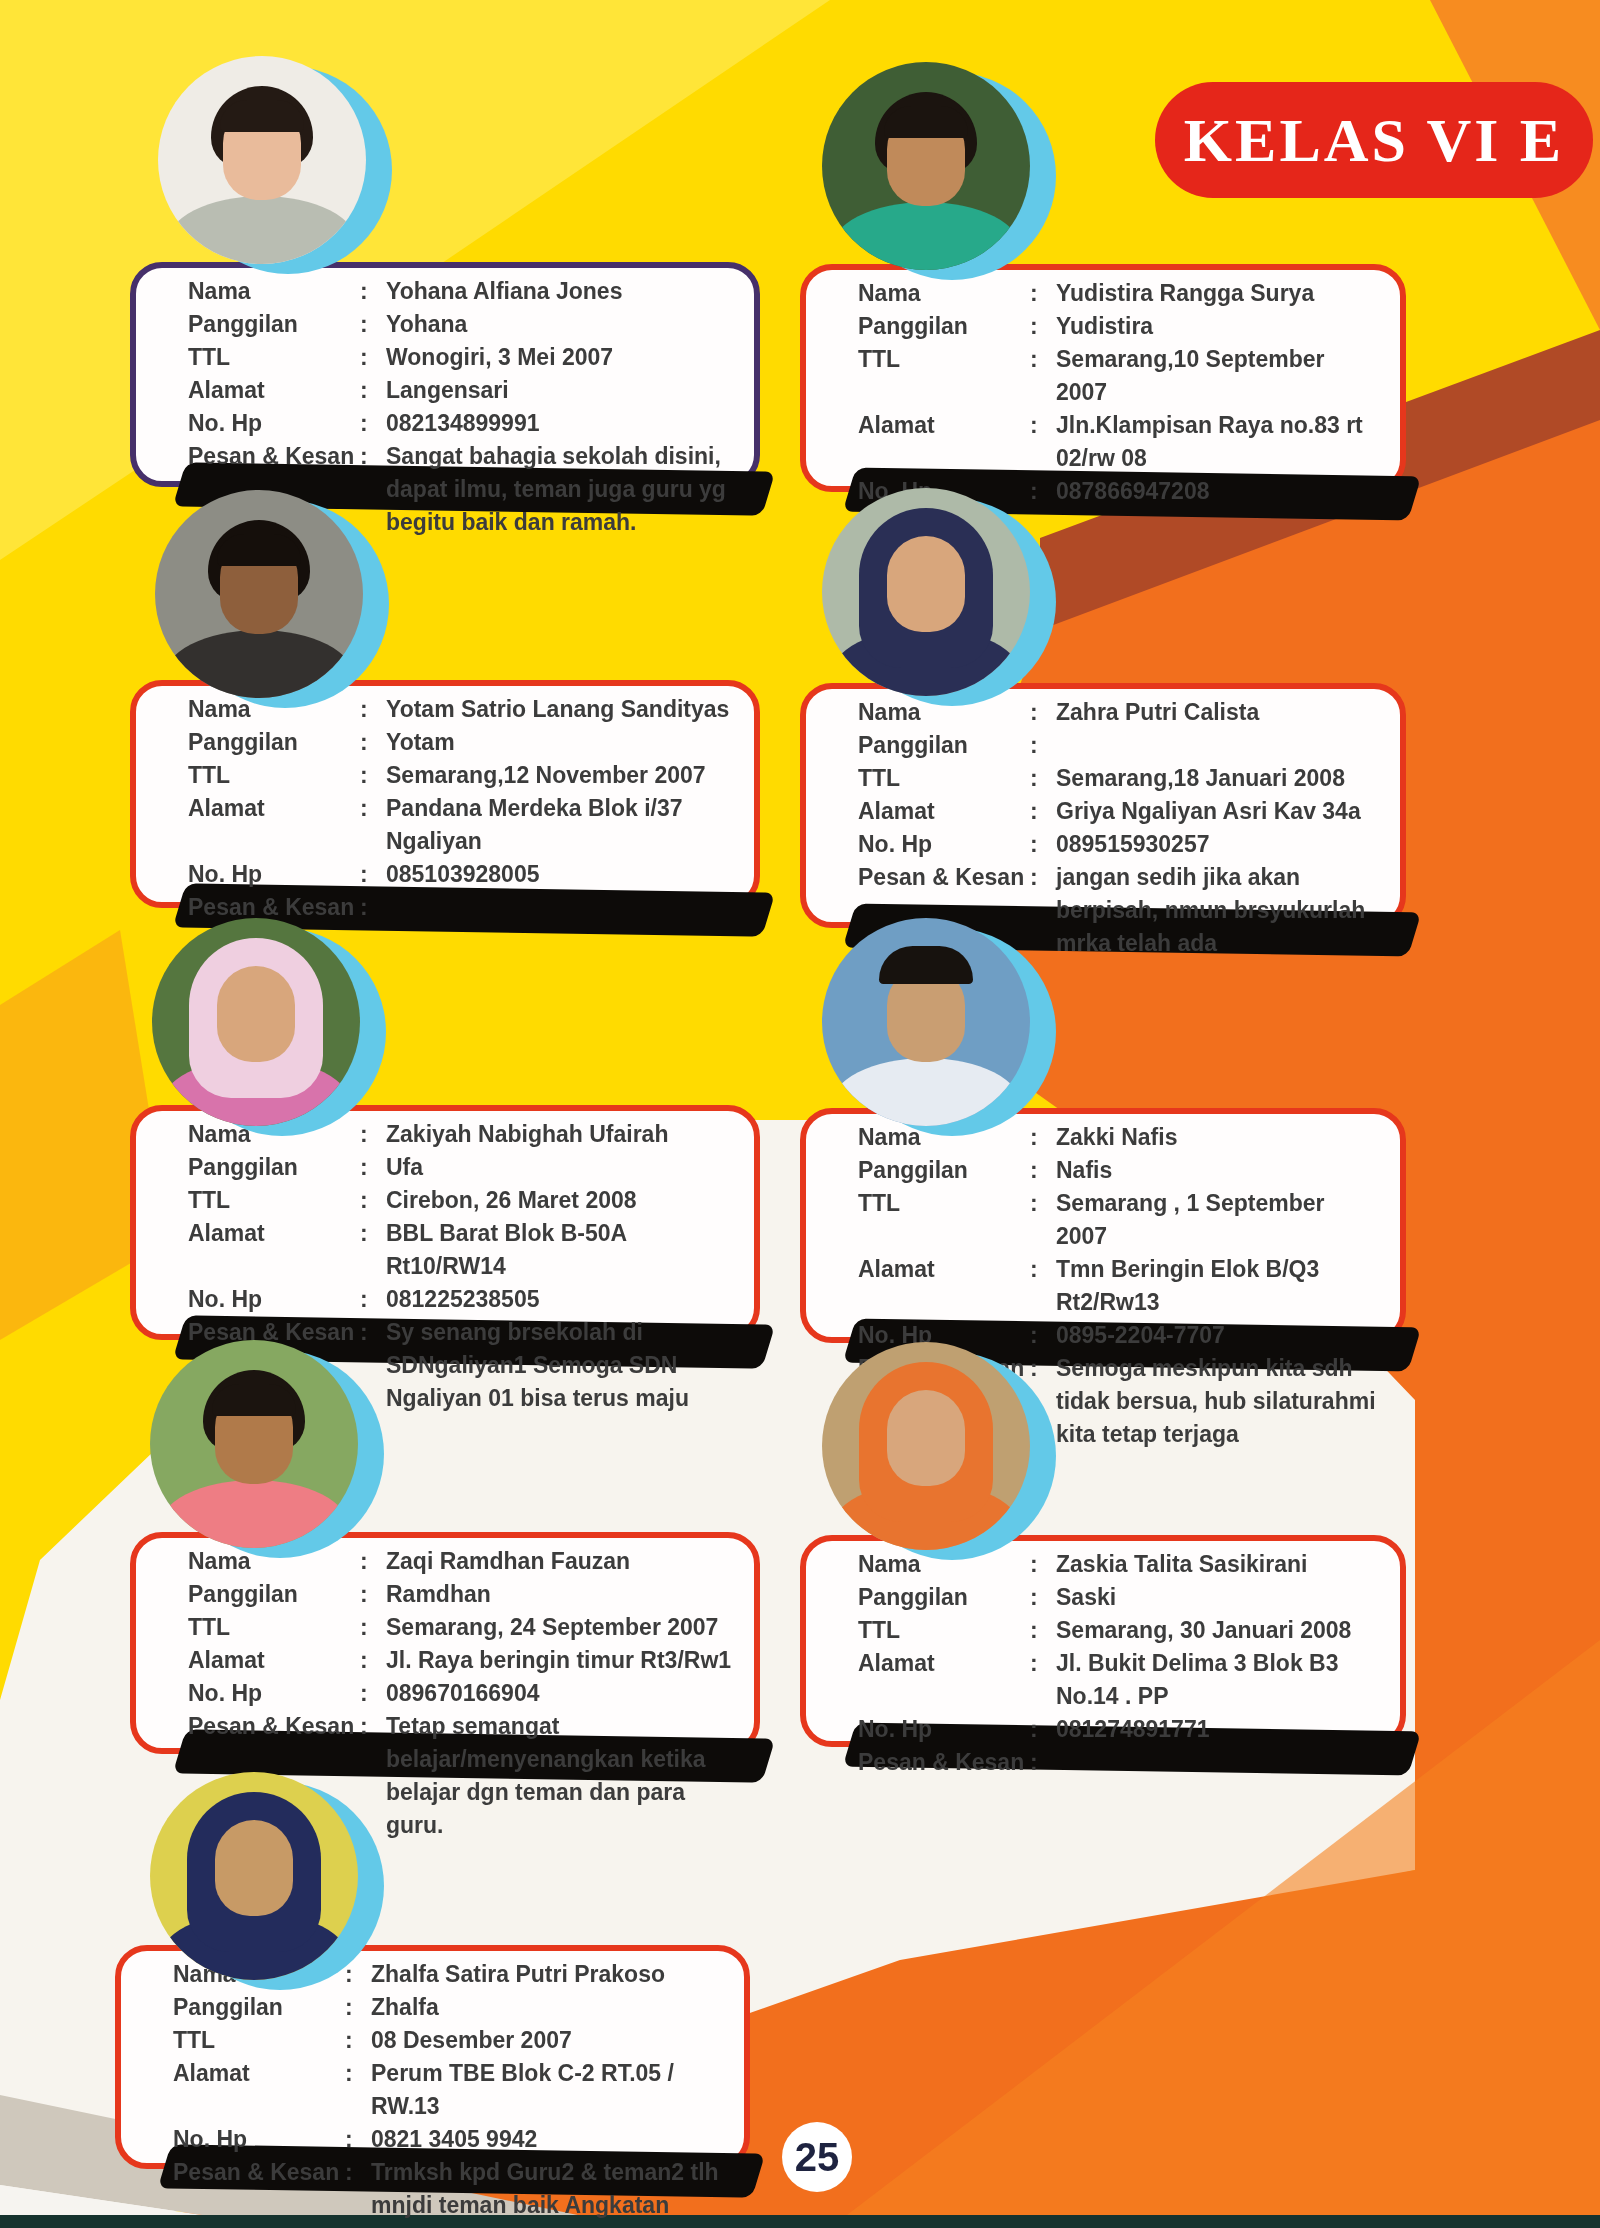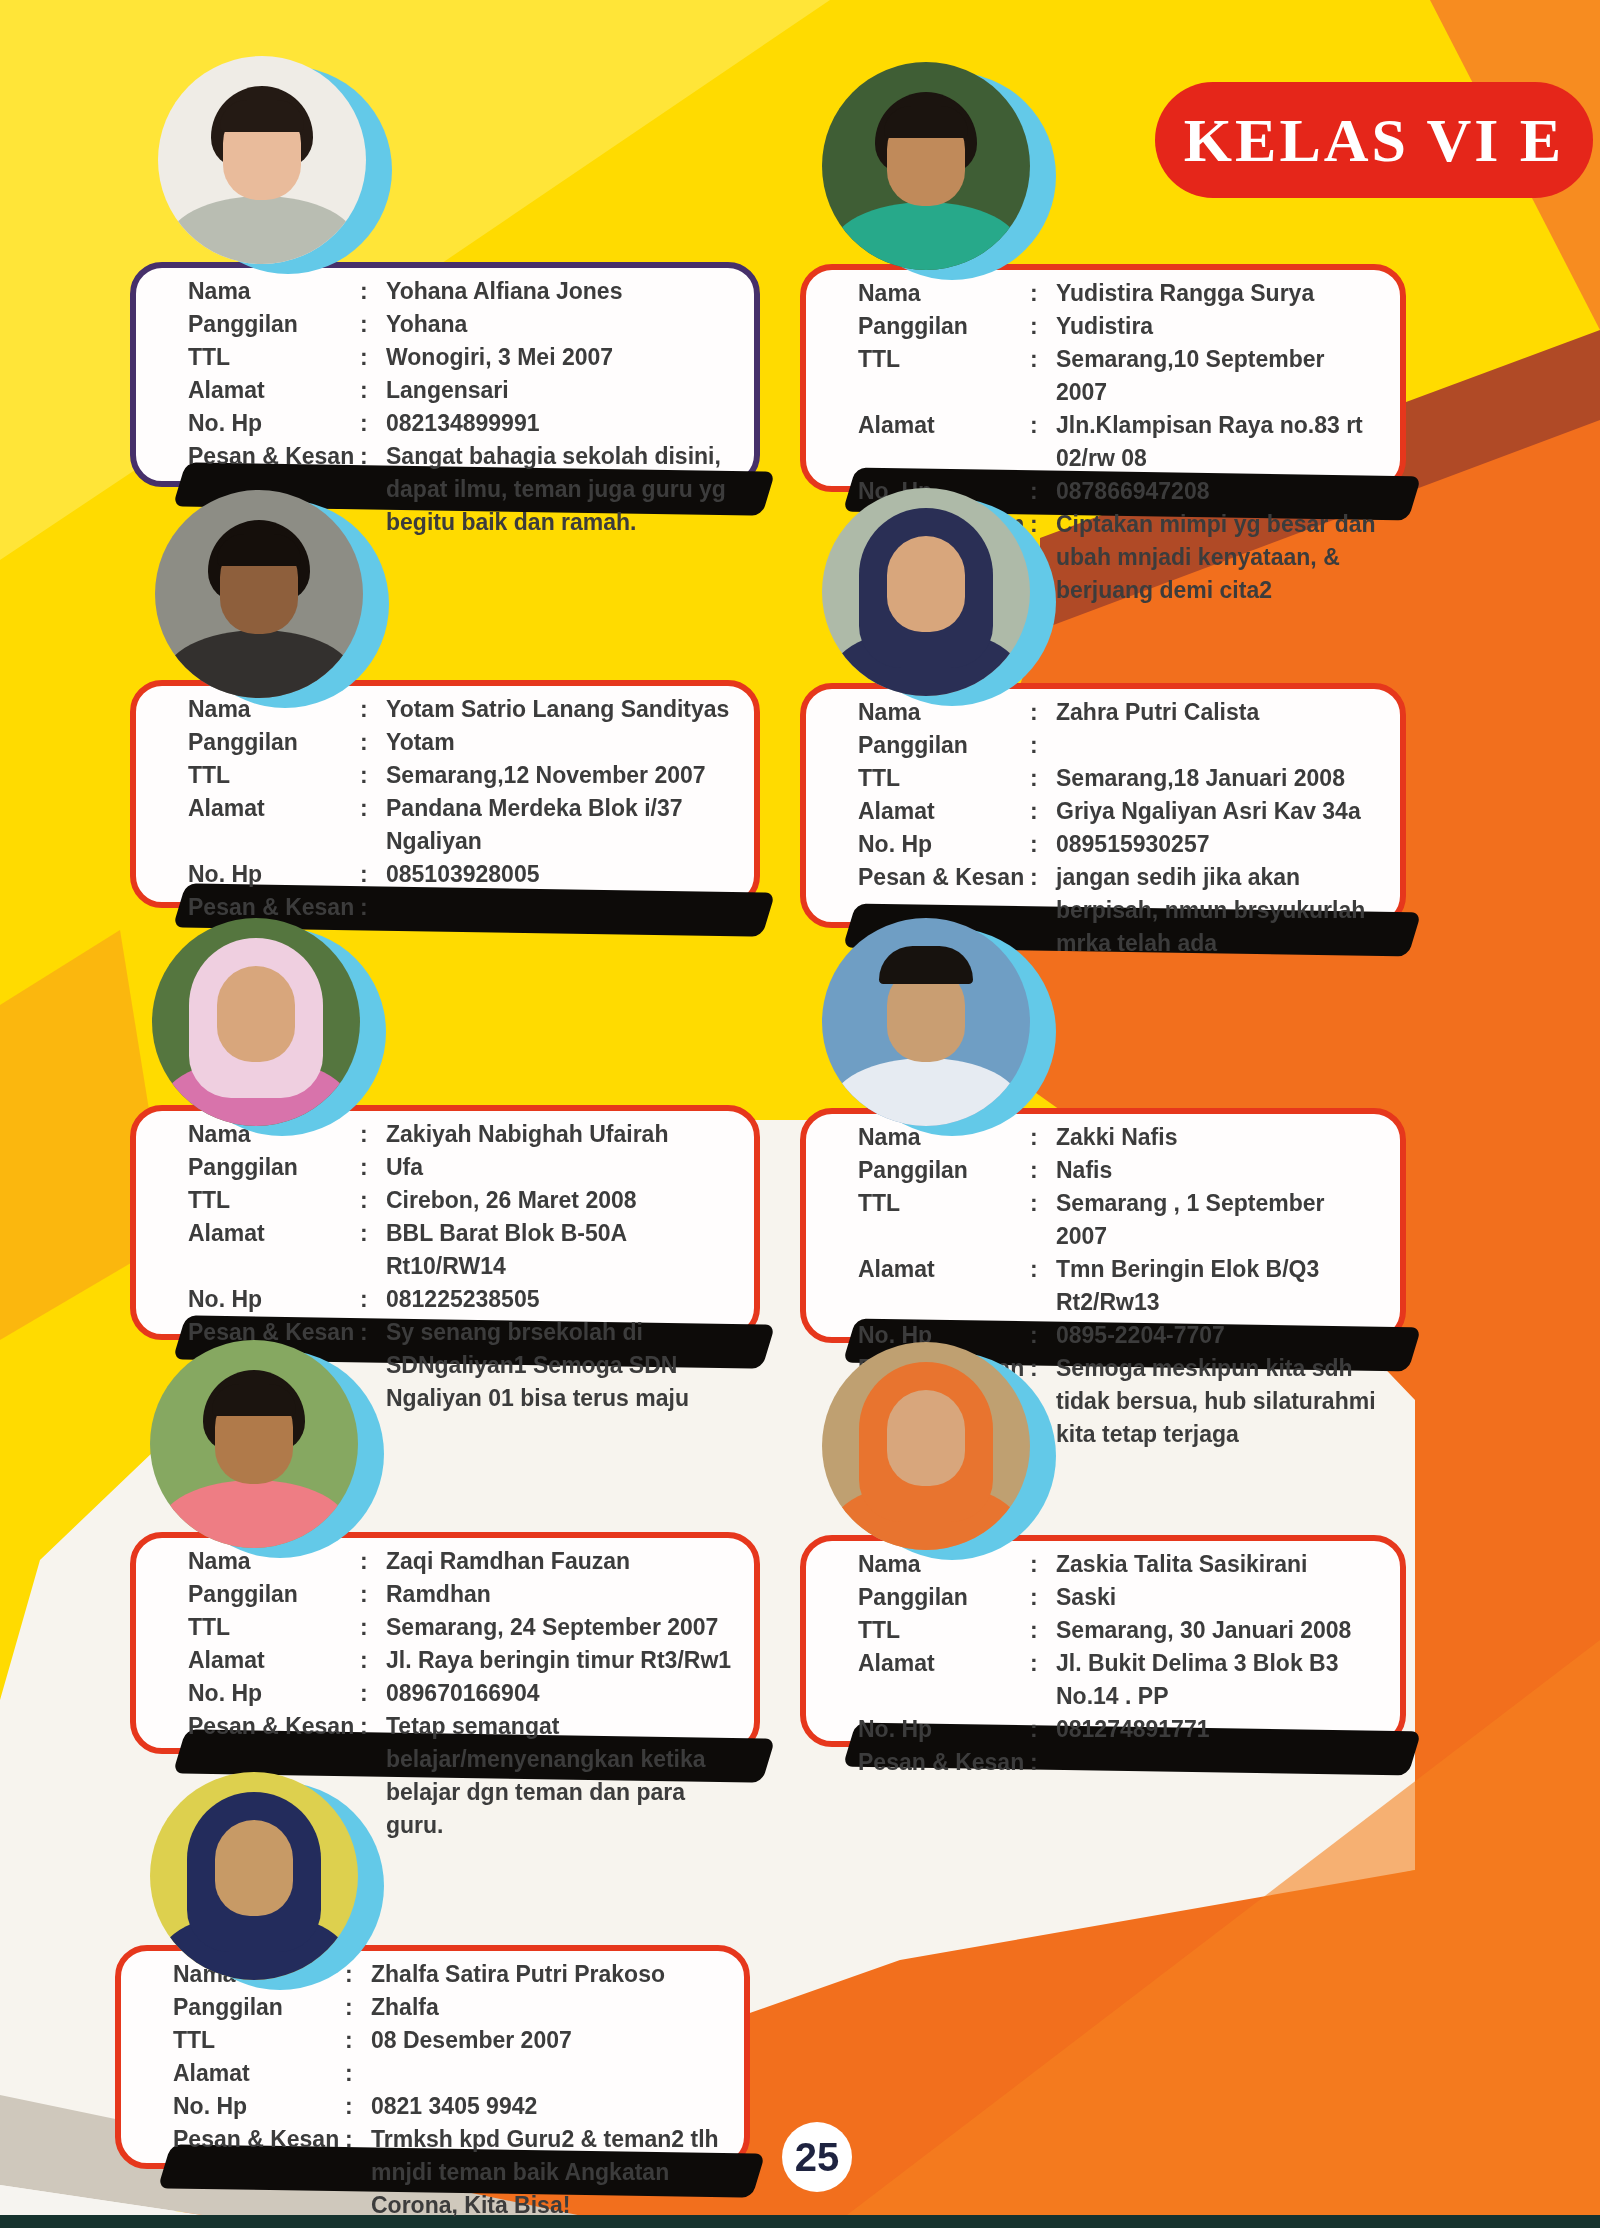--- a/index.html
+++ b/index.html
@@ -167,25 +167,20 @@
     <div class="frow">
       <span class="lbl">Alamat</span>
           <span class="sep">:</span>
           <span class="val">Jln.Klampisan Raya no.83 rt 02/rw 08</span>
     </div>
     <div class="frow">
       <span class="lbl">No. Hp</span>
           <span class="sep">:</span>
           <span class="val">087866947208</span>
     </div>
-    <div class="frow">
-      <span class="lbl">Pesan &amp; Kesan</span>
-          <span class="sep">:</span>
-          <span class="val">Ciptakan mimpi yg besar dan ubah mnjadi kenyataan, &amp; berjuang demi cita2</span>
-    </div>
   </div>
 
   <div class="photo-wrap" style="left: 155px; top: 490px;">
     <div class="photo hair" style="--bg: #8d8d85; --skin: #8e5f3c; --hw: #150f0b; --top: #33302e;">
       <div class="av-hw"></div>
       <div class="av-head"></div>
       <div class="av-fringe"></div>
       <div class="av-shoulders"></div>
     </div>
   </div>
@@ -445,20 +440,21 @@
           <span class="val">Zhalfa</span>
     </div>
     <div class="frow">
       <span class="lbl">TTL</span>
           <span class="sep">:</span>
           <span class="val">08 Desember 2007</span>
     </div>
     <div class="frow">
       <span class="lbl">Alamat</span>
           <span class="sep">:</span>
+          <span class="val">Perum TBE Blok C-2 RT.05 / RW.13</span>
     </div>
     <div class="frow">
       <span class="lbl">No. Hp</span>
           <span class="sep">:</span>
           <span class="val">0821 3405 9942</span>
     </div>
     <div class="frow">
       <span class="lbl">Pesan &amp; Kesan</span>
           <span class="sep">:</span>
           <span class="val">Trmksh kpd Guru2 &amp; teman2 tlh mnjdi teman baik Angkatan Corona, Kita Bisa!</span>

